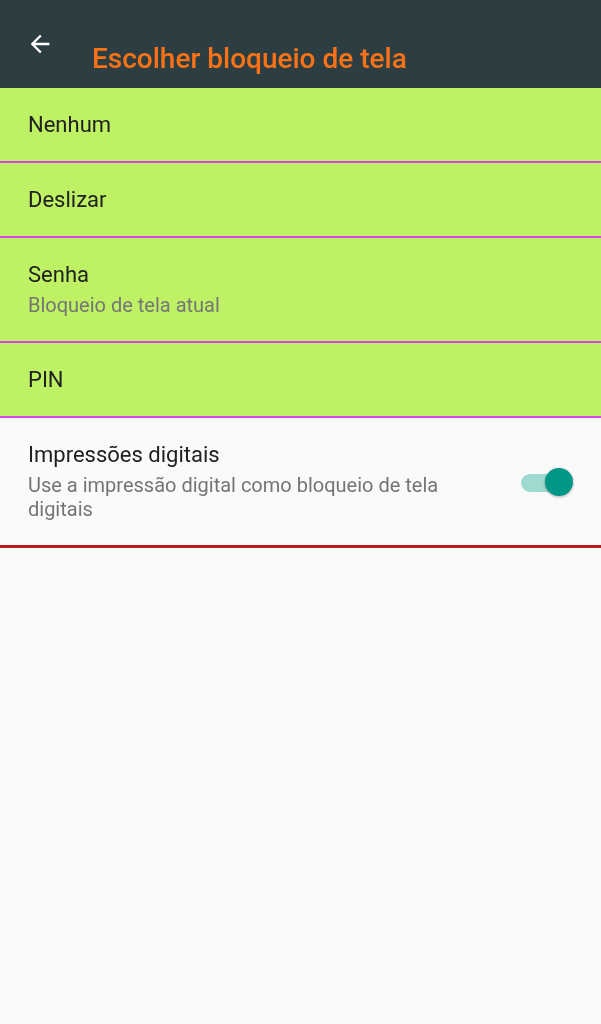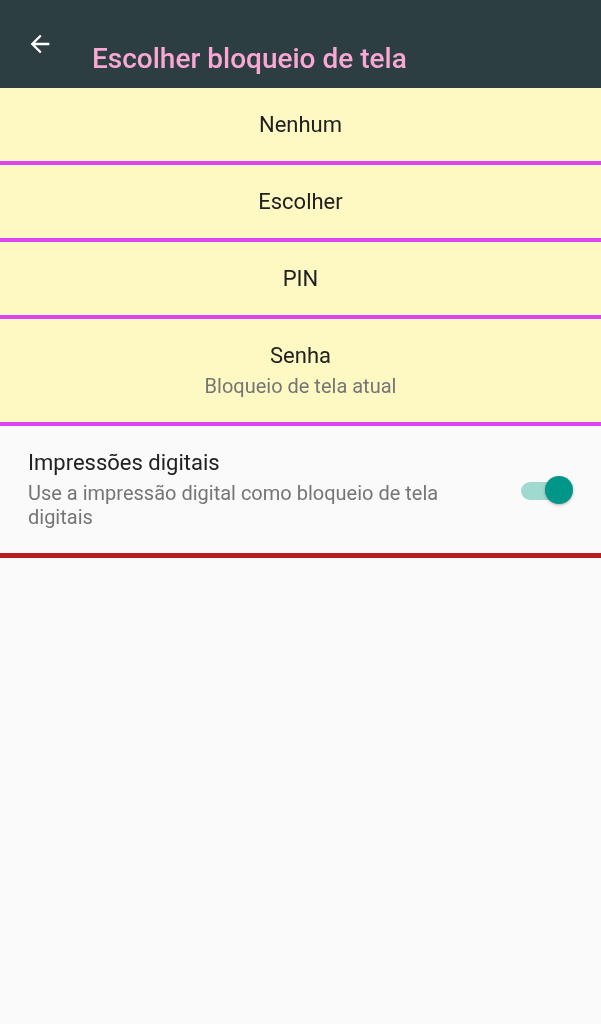--- a/index.html
+++ b/index.html
@@ -27,52 +27,51 @@
       display: flex;
       align-items: center;
       justify-content: center;
       cursor: pointer;
       margin-right: 32px;
     }
     .back-button svg {
       fill: #ffffff;
     }
     .app-title {
-      color: #f9a8d4;
+      color: #f97316;
       font-size: 28px;
       font-weight: 500;
       margin-top: 29px;
     }
     .content {
       background: #fafafa;
     }
     .list-item {
       padding: 24px 28px;
-      border-bottom: 4px solid #d946ef;
+      border-bottom: 2px solid #d946ef;
       cursor: pointer;
-      background: #fef9c3;
-      text-align: center;
+      background: #bef264;
     }
     .list-item-title {
       color: #212121;
       font-size: 22px;
       font-weight: 400;
     }
     .list-item-subtitle {
       color: #757575;
       font-size: 20px;
       font-weight: 400;
       margin-top: 6px;
     }
     .list-item-with-switch {
       display: flex;
       align-items: center;
       justify-content: space-between;
       padding: 24px 28px;
-      border-bottom: 5px solid #b91c1c;
+      border-bottom: 3px solid #b91c1c;
       background: #fafafa;
       gap: 16px;
     }
     .list-item-text-group {
       flex: 1;
       padding-right: 20px;
     }
     .switch {
       position: relative;
       width: 52px;
@@ -112,31 +111,31 @@
   <div class="app-title">Escolher bloqueio de tela</div>
 </div>
 
 <div class="content">
 
   <div class="list-item">
     <div class="list-item-title">Nenhum</div>
   </div>
 
   <div class="list-item">
-    <div class="list-item-title">Escolher</div>
+    <div class="list-item-title">Deslizar</div>
   </div>
 
 
   <div class="list-item">
-    <div class="list-item-title">PIN</div>
+    <div class="list-item-title">Senha</div>
+    <div class="list-item-subtitle">Bloqueio de tela atual</div>
   </div>
 
   <div class="list-item">
-    <div class="list-item-title">Senha</div>
-    <div class="list-item-subtitle">Bloqueio de tela atual</div>
+    <div class="list-item-title">PIN</div>
   </div>
 
   <div class="list-item-with-switch">
     <div class="list-item-text-group">
       <div class="list-item-title">Impressões digitais</div>
       <div class="list-item-subtitle">Use a impressão digital como bloqueio de tela digitais</div>
     </div>
     <div class="switch">
       <div class="switch-track"></div>
       <div class="switch-thumb"></div>

